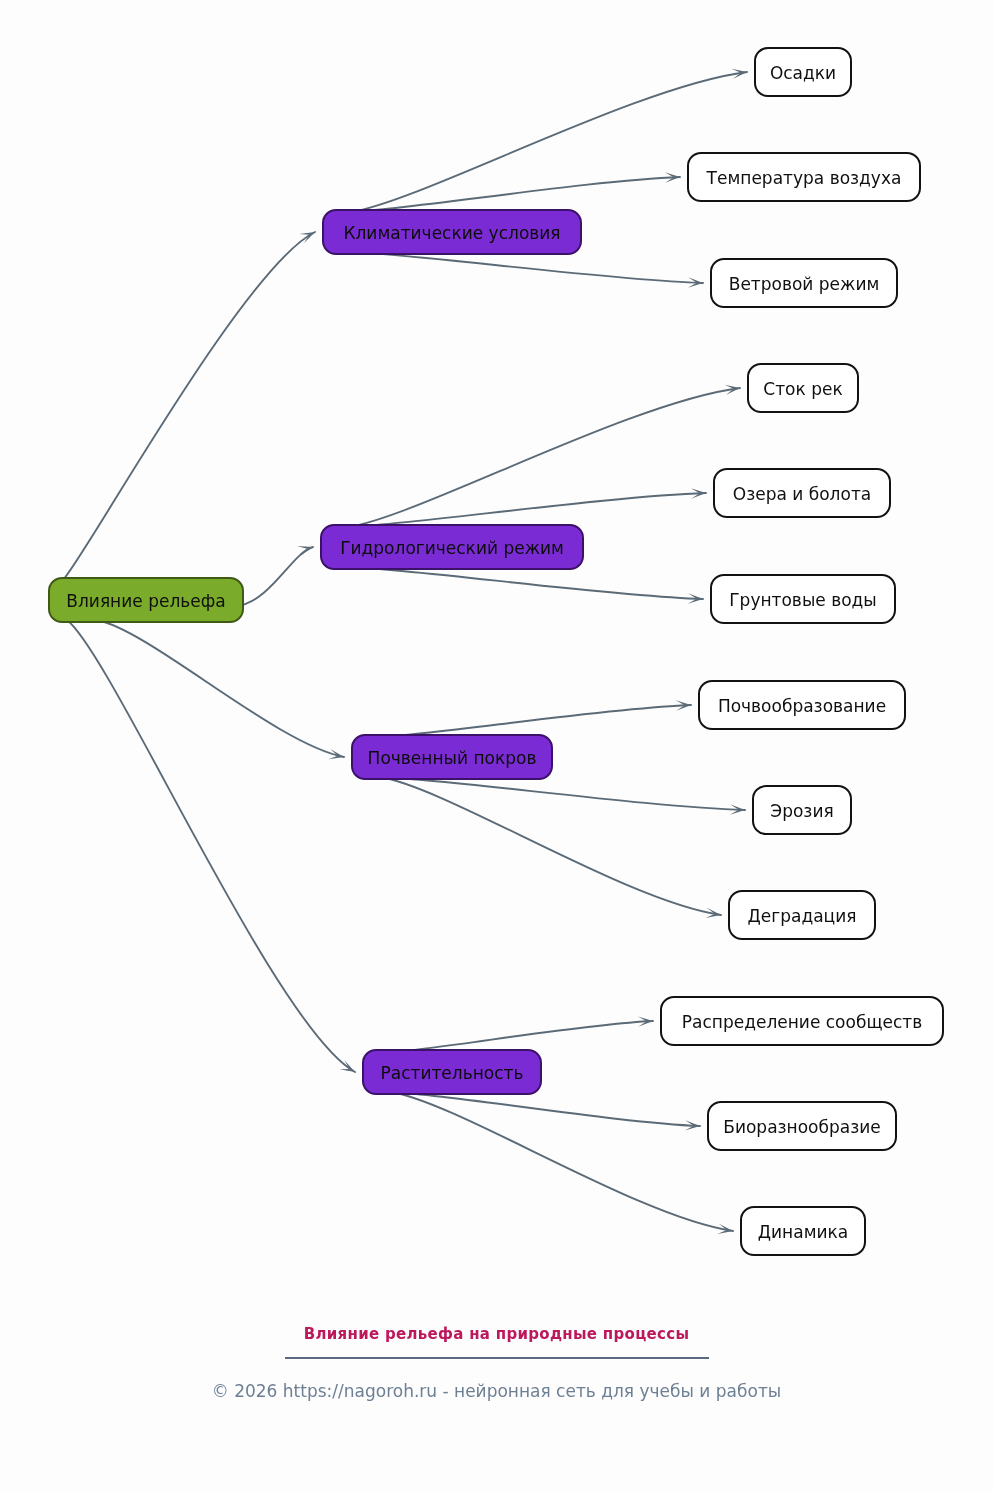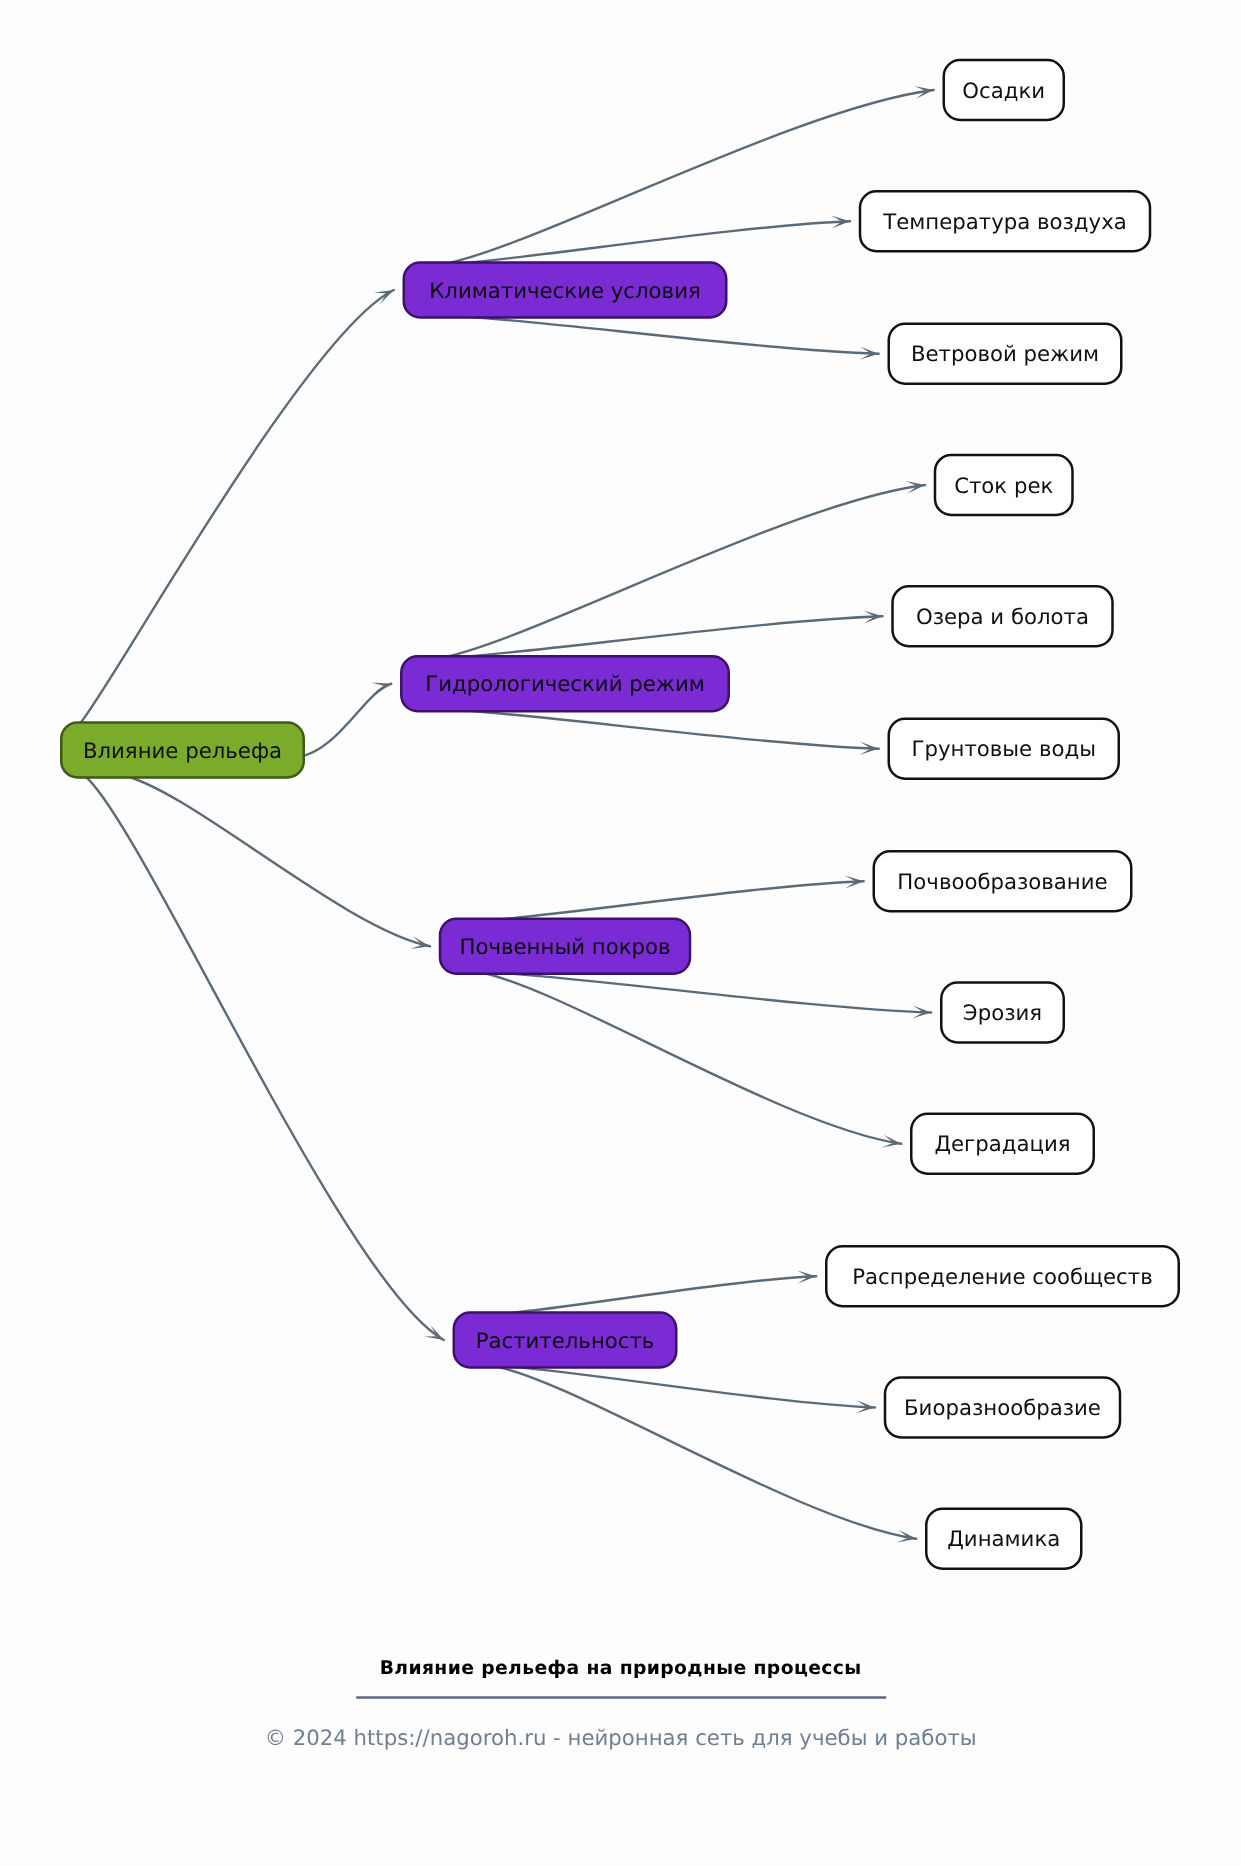--- a/index.html
+++ b/index.html
@@ -62,21 +62,21 @@
     position: absolute;
     left: 0;
     top: 1325px;
     width: 993px;
     text-align: center;
   }
   #footer-title {
     font-family: "DejaVu Sans", "Liberation Sans", sans-serif;
     font-size: 15px;
     font-weight: bold;
-    color: #000000;
+    color: #be185d;
     letter-spacing: 0.3px;
   }
   #footer-rule {
     width: 424px;
     height: 0;
     margin: 14px auto 0 auto;
     border-top: 2px solid #5c6780;
   }
   #footer-credit {
     margin-top: 22px;
@@ -193,16 +193,16 @@
         <g>
           <rect x="741" y="1207" width="124" height="48" rx="13" ry="13" class="node-rect-leaf"></rect>
           <text x="803" y="1232" class="node-label node-label-leaf">Динамика</text>
         </g>
       </g>
   </svg>
 
   <div id="footer">
     <div id="footer-title">Влияние рельефа на природные процессы</div>
     <div id="footer-rule"></div>
-    <div id="footer-credit">© 2024 https://nagoroh.ru - нейронная сеть для учебы и работы</div>
+    <div id="footer-credit">© 2026 https://nagoroh.ru - нейронная сеть для учебы и работы</div>
   </div>
 
 </div>
 
 </body></html>

